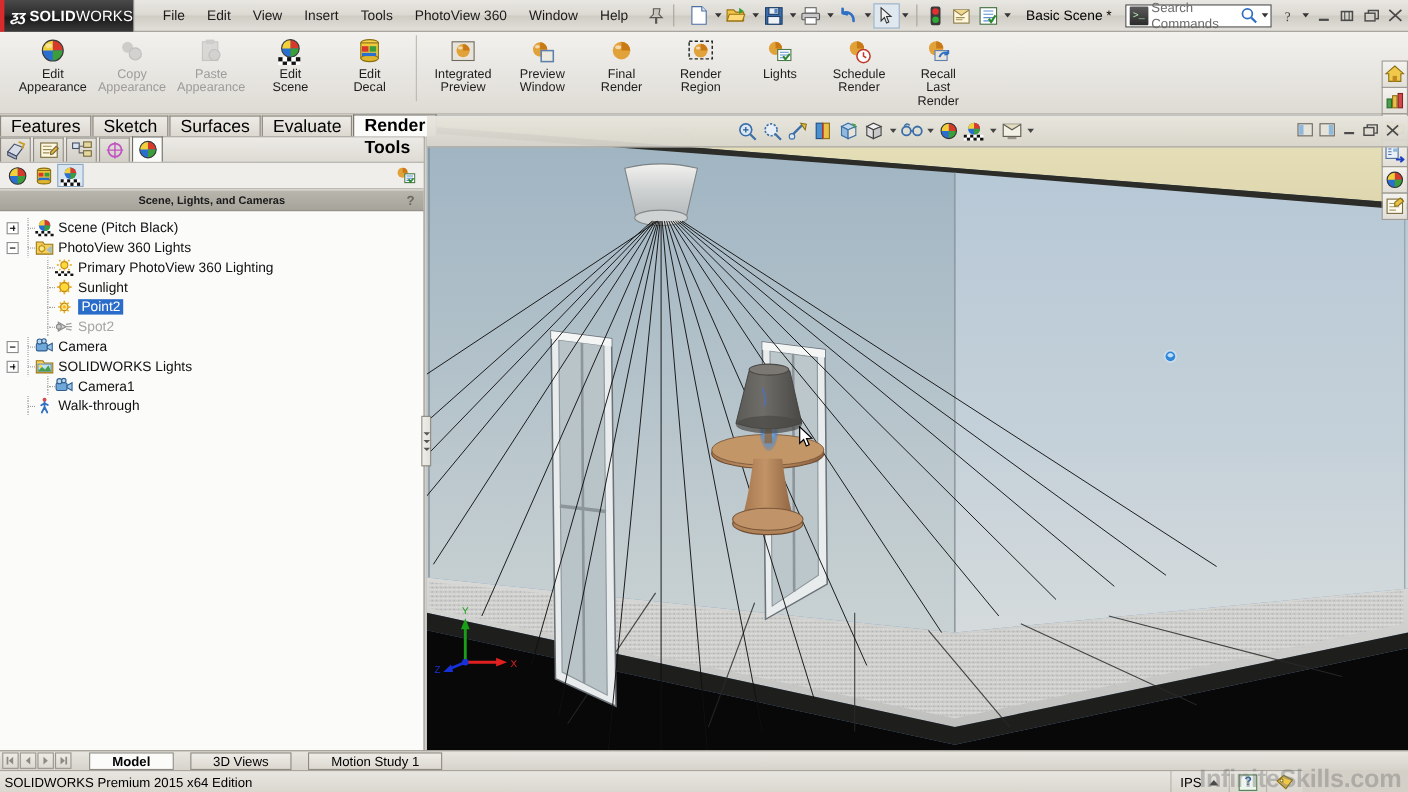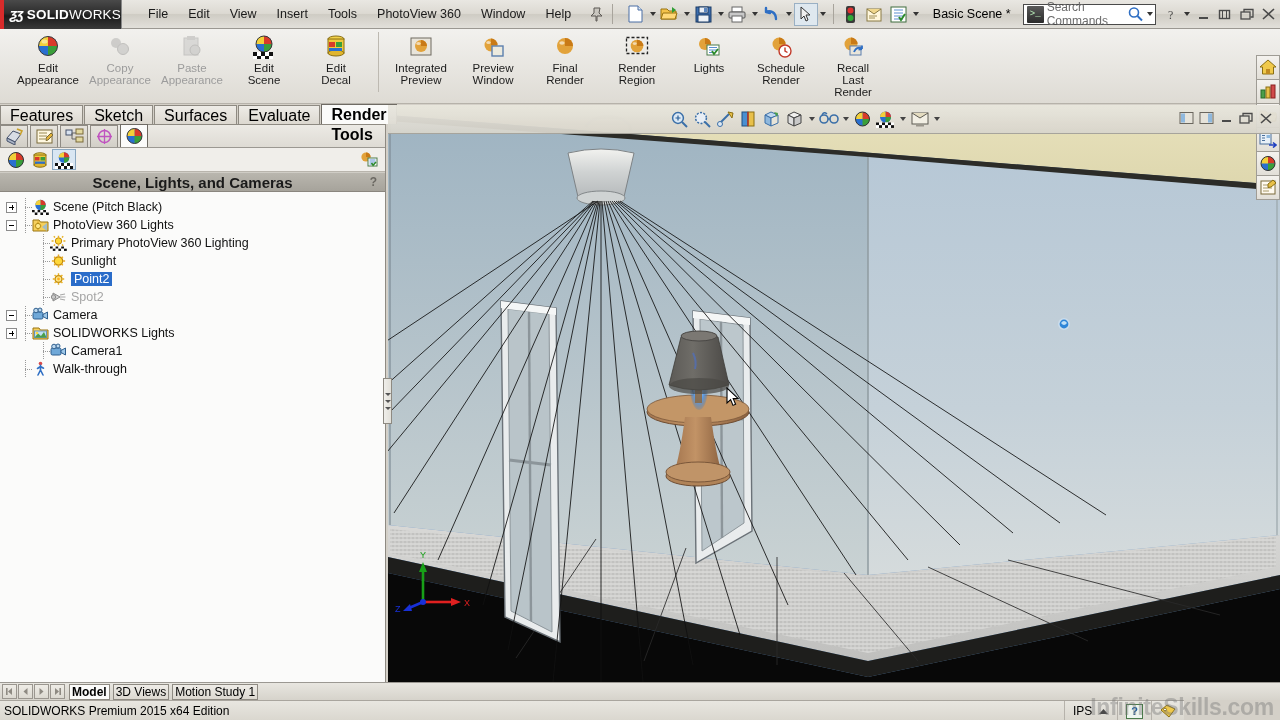--- a/index.html
+++ b/index.html
@@ -128,21 +128,21 @@
     display: flex; align-items: center; padding: 0 4px;
   }
   .sbtn { width: 24px; height: 21px; display:flex; align-items:center; justify-content:center; }
   .sbtn.pressed { background: #d9e6f2; border: 1px solid #8aa7c0; }
 
   .fm-header {
     height: 20px; background: linear-gradient(180deg,#b9b6ae,#a6a39b);
     border-bottom: 1px solid #8a867f; border-top: 1px solid #cfccc5;
     display: flex; align-items: center; justify-content: center; position: relative;
   }
-  .fm-header .ttl { font-size: 15px; font-weight: bold; color: #1a1a1a; }
+  .fm-header .ttl { font-size: 10px; font-weight: bold; color: #1a1a1a; }
   .fm-header .qm { position: absolute; right: 8px; font-size: 12px; font-weight: bold; color: #6b6862; }
 
   .tree { padding: 6px 0 0 6px; font-size: 12.5px; }
   .trow { display: flex; align-items: center; height: 18px; white-space: nowrap; }
   .tog {
     width: 11px; height: 11px; border: 1px solid #8c8c8c; background: #fff;
     margin-right: 3px; position: relative; flex: none;
   }
   .tog::before {
     content:""; position:absolute; left:2px; top:4.5px; width:5px; height:1px; background:#000;
@@ -207,23 +207,23 @@
   .tabbar {
     position: absolute; left: 0; top: 682px; width: 1280px; height: 18px;
     background: linear-gradient(180deg,#e8e6e0,#d6d3cb);
     border-top: 1px solid #9b9892; display: flex; align-items: center; padding-left: 2px;
   }
   .navbtn {
     width: 15px; height: 15px; border: 1px solid #9a968f; background: linear-gradient(180deg,#eeece6,#dcd9d1);
     display:flex; align-items:center; justify-content:center; margin-right: 1px;
   }
   .mtab {
-    height: 16px; line-height: 15px; padding: 0 2px; font-size: 12px;
+    height: 16px; line-height: 15px; padding: 0 20px; font-size: 12px;
     background: linear-gradient(180deg,#eeece7,#dcd8d0); border: 1px solid #8e8a82;
-    margin-left: 3px;
+    margin-left: 15px;
   }
   .mtab.active { background: #fbfbfa; font-weight: bold; }
 
   .statusbar {
     position: absolute; left: 0; top: 700px; width: 1184px; height: 20px;
     background: linear-gradient(180deg,#e8e6e0,#dad7cf);
     border-top: 1px solid #a9a59e; display: flex; align-items: center;
     font-size: 12px; padding-left: 4px;
   }
   .status-right { position: absolute; right: 0; top:0; height:20px; display:flex; align-items:center; }

